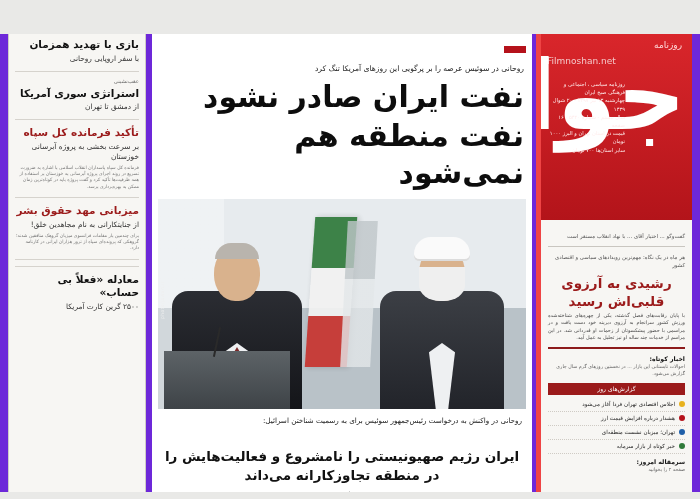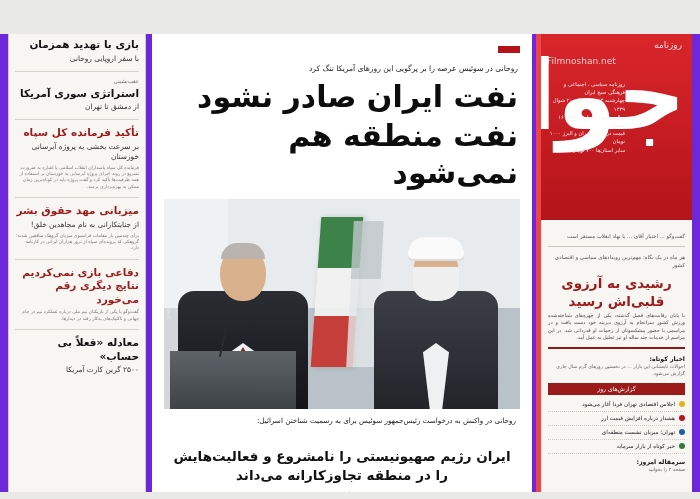--- a/index.html
+++ b/index.html
@@ -45,21 +45,21 @@
   }
   .brief .tiny{
     font-size:4.6px;line-height:6.4px;color:#777;text-align:right;margin-top:3px;
   }
   .sep-line{height:1px;background:#d6d3cd;margin:5px 0 6px;}
 
   
   .centercol{
     position:absolute;left:152px;top:34px;width:380px;height:458px;
     background:#ffffff;
-    padding:4px 12px;
+    padding:4px 6px;
     box-sizing:border-box;
     overflow:hidden;
   }
   .redtag{
     width:22px;height:7px;background:#b5121b;display:inline-block;
   }
   .overline{
     font-size:7.6px;line-height:11px;color:#222;text-align:right;
     margin:6px 2px 4px 2px;
   }
@@ -259,24 +259,20 @@
     </div>
     <div class="sep-line"></div>
 
     <div class="brief">
       <div class="headline red">میزبانی مهد حقوق بشر</div>
       <div class="sub">از جنایتکارانی به نام مجاهدین خلق!</div>
       <div class="tiny">برای چندمین بار مقامات فرانسوی میزبان گروهک منافقین شدند؛ گروهکی که پرونده‌ای سیاه از ترور هزاران ایرانی در کارنامه دارد.</div>
     </div>
     <div class="sep-line"></div>
 
-    <div class="brief">
-      <div class="headline red">دفاعی بازی نمی‌کردیم نتایج دیگری رقم می‌خورد</div>
-      <div class="tiny">گفت‌وگو با یکی از بازیکنان تیم ملی درباره عملکرد تیم در جام جهانی و تاکتیک‌های به‌کار رفته در دیدارها.</div>
-    </div>
     <div class="sep-line"></div>
 
     <div class="brief">
       <div class="headline">معادله «فعلاً بی حساب»</div>
       <div class="sub">۲۵۰۰ گرین کارت آمریکا</div>
     </div>
 
   </div>
 
   <div class="centercol rtl">

